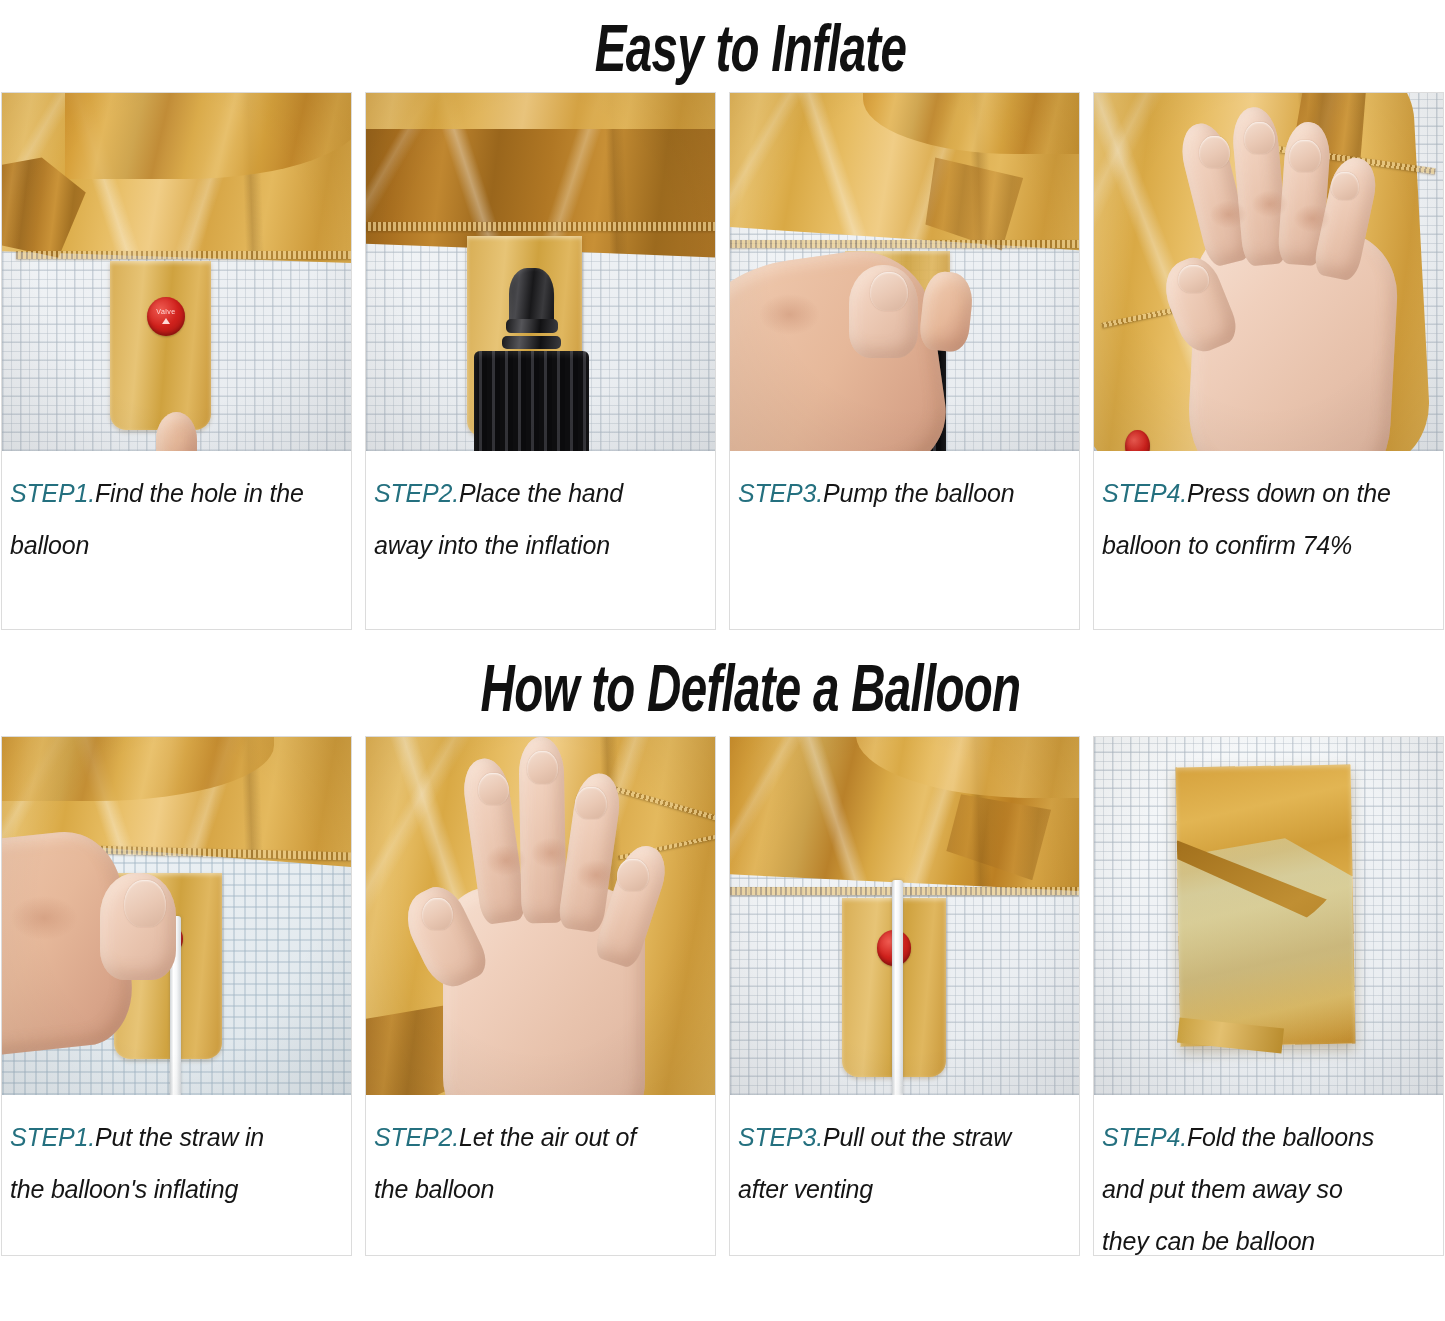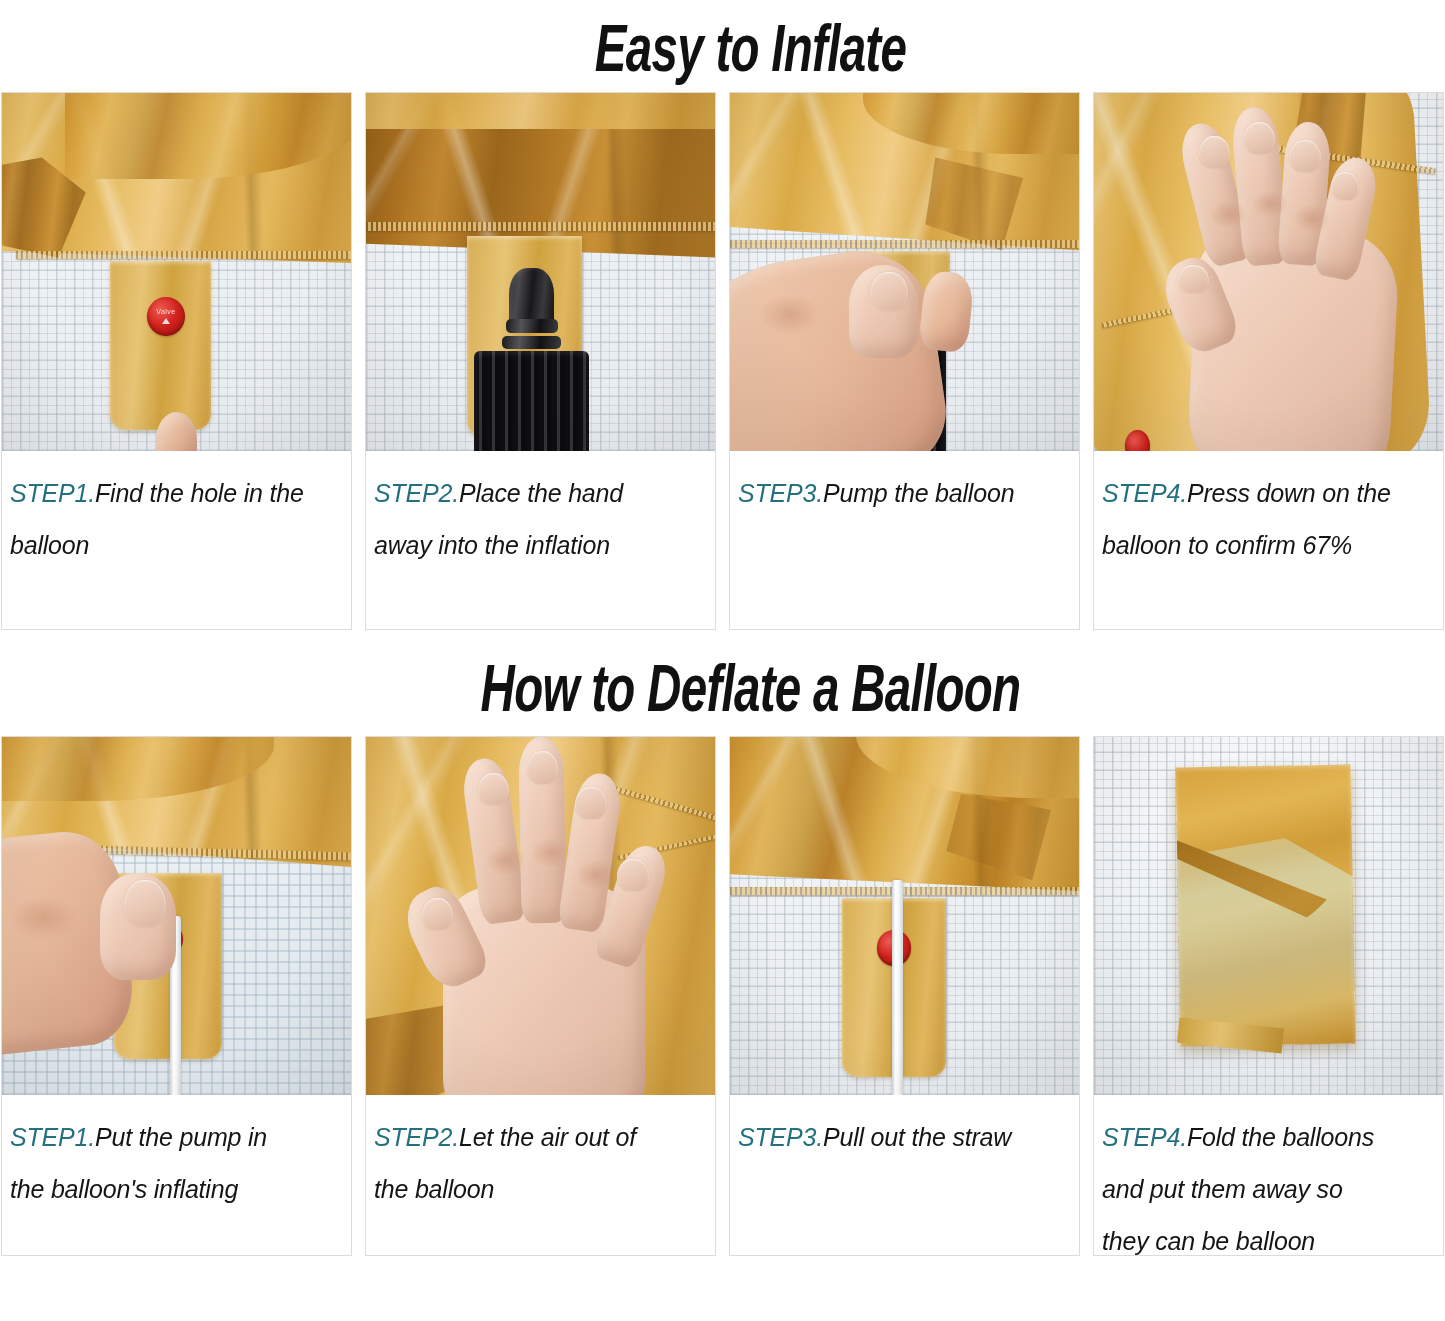--- a/index.html
+++ b/index.html
@@ -349,21 +349,21 @@
         <div class="nail" style="left:56%;top:13%;width:9%;height:9%;"></div>
         <div class="nail" style="left:68%;top:22%;width:8%;height:8%;"></div>
         <div class="nail" style="left:24%;top:48%;width:9%;height:8%;"></div>
         <div class="knuckle" style="left:33%;top:30%;width:11%;height:8%;"></div>
         <div class="knuckle" style="left:45%;top:27%;width:11%;height:8%;"></div>
         <div class="knuckle" style="left:57%;top:31%;width:11%;height:8%;"></div>
         <div class="vignette"></div>
       </div>
       <div class="caption">
         <span class="step">STEP4.</span><span>Press down on the</span>
-        <div>balloon to confirm 67%</div>
+        <div>balloon to confirm 74%</div>
       </div>
     </div>
 
   </div>
 
   <div class="heading-wrap" id="heading-deflate-wrap">
     <div class="heading" id="heading-deflate">How to Deflate a Balloon</div>
   </div>
 
   <div class="row" id="row-deflate">
@@ -383,21 +383,21 @@
 
         <div class="skin" style="left:-26%;top:28%;width:62%;height:60%;
              border-radius:40% 26% 22% 30%/36% 30% 28% 32%;transform:rotate(-6deg);"></div>
         <div class="skin pale" style="left:28%;top:38%;width:22%;height:30%;
              border-radius:46% 46% 32% 32%/40% 40% 28% 28%;"></div>
         <div class="nail" style="left:35%;top:40%;width:12%;height:13%;"></div>
         <div class="knuckle" style="left:2%;top:44%;width:20%;height:13%;"></div>
         <div class="vignette"></div>
       </div>
       <div class="caption">
-        <span class="step">STEP1.</span><span>Put the pump in</span>
+        <span class="step">STEP1.</span><span>Put the straw in</span>
         <div>the balloon's inflating</div>
       </div>
     </div>
 
     <div class="card">
       <div class="photo">
         <div class="foil foil-light" style="inset:0;width:100%;height:100%;">
           <div class="creases"></div>
         </div>
         <div class="foil foil-dark" style="left:-4%;top:74%;width:46%;height:30%;
@@ -439,20 +439,21 @@
         <div class="foil foil-dark" style="left:62%;top:16%;width:30%;height:24%;
              clip-path:polygon(14% 0,100% 18%,82% 100%,0 66%);opacity:.5;"></div>
         <div class="seam" style="left:0;top:42%;width:100%;height:8px;"></div>
         <div class="tab" style="left:32%;top:45%;width:30%;height:50%;"></div>
         <div class="valve-dot" style="left:42%;top:54%;width:10%;height:10%;"></div>
         <div class="straw" style="left:46.5%;top:40%;width:3.2%;height:64%;"></div>
         <div class="vignette"></div>
       </div>
       <div class="caption">
         <span class="step">STEP3.</span><span>Pull out the straw</span>
+        <div>after venting</div>
       </div>
     </div>
 
     <div class="card">
       <div class="photo">
         <div class="fabric"></div>
         <div class="packet" style="left:24%;top:8%;width:50%;height:78%;transform:rotate(-1deg);">
           <div class="packet-sheen" style="inset:0;"></div>
           <div class="packet-curve" style="left:0;top:26%;width:100%;height:42%;"></div>
         </div>

